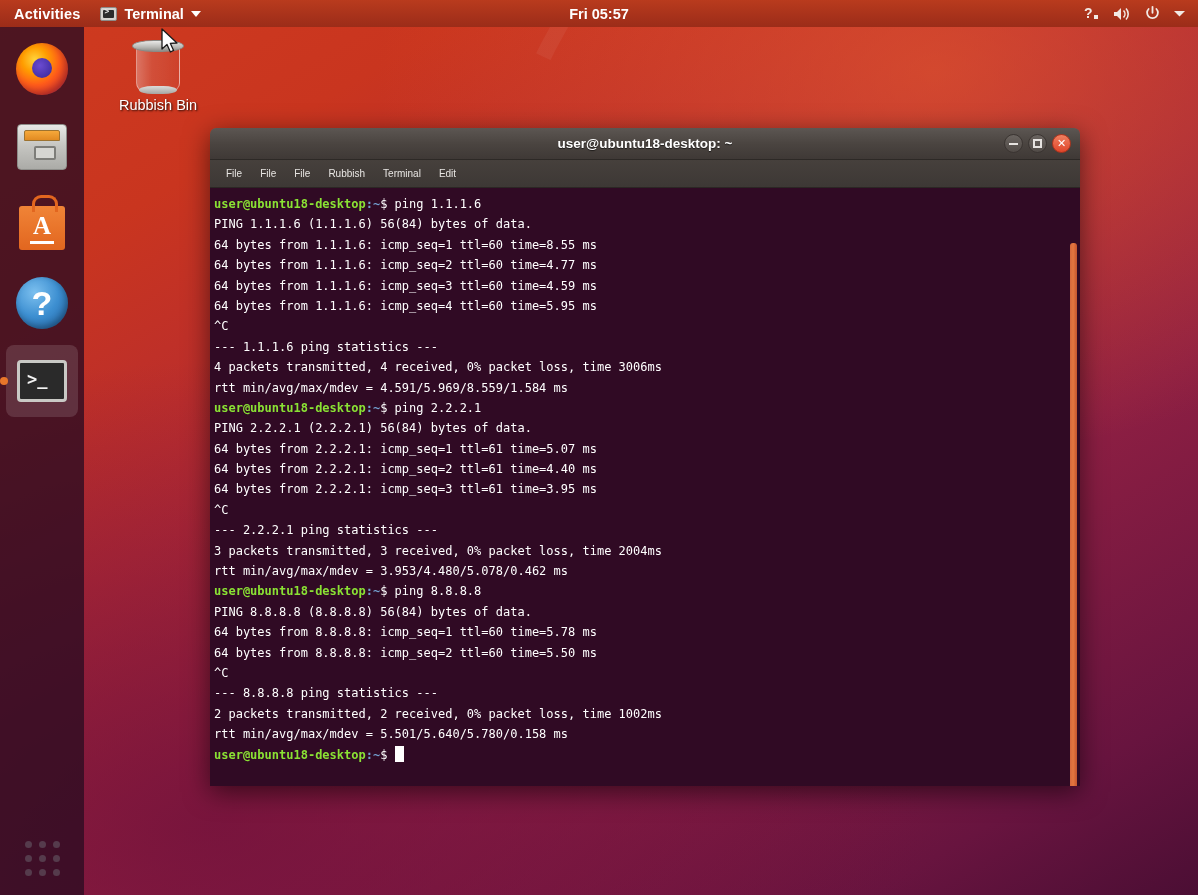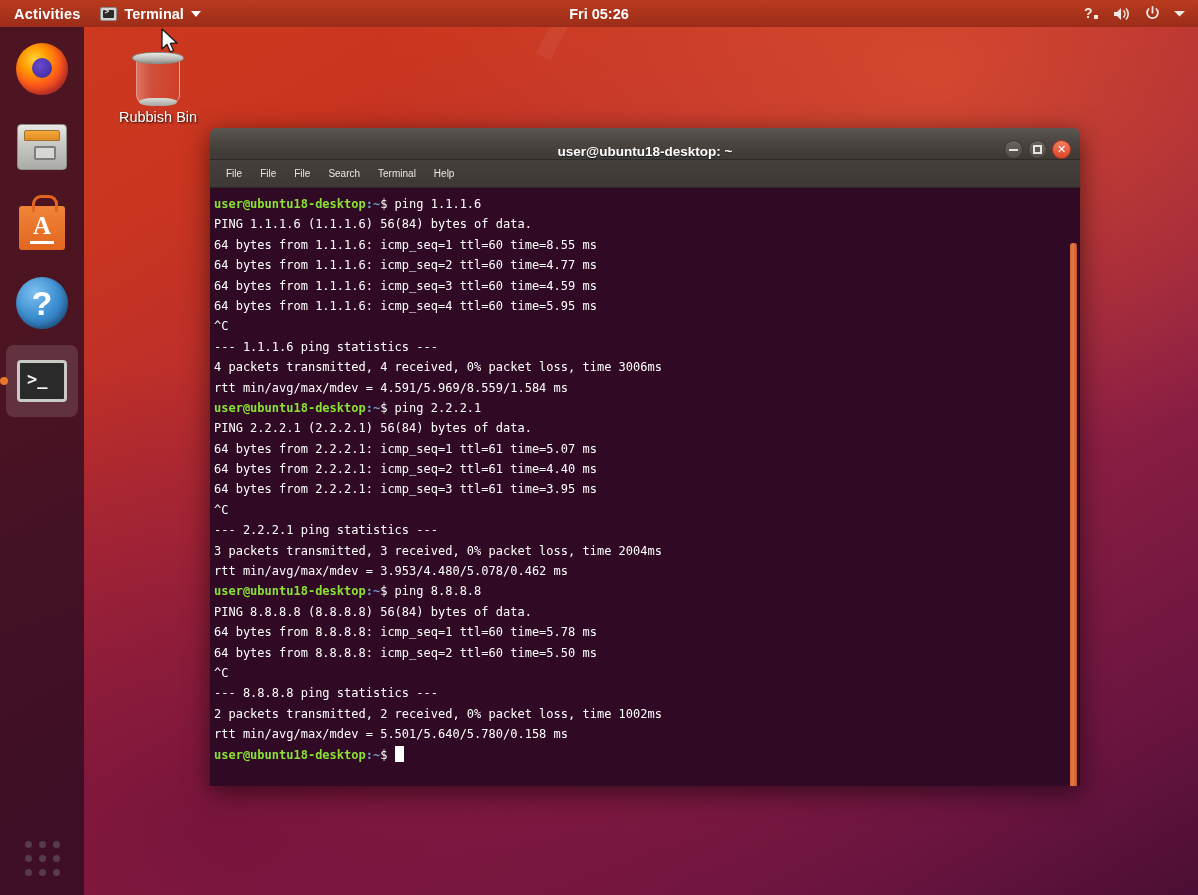--- a/index.html
+++ b/index.html
@@ -171,21 +171,21 @@
     display: flex; align-items: center; justify-content: center; cursor: pointer;
   }
   .grid9 {
     display: grid; grid-template-columns: repeat(3, 7px);
     grid-template-rows: repeat(3, 7px); gap: 7px;
   }
   .grid9 i { display: block; width: 7px; height: 7px; border-radius: 50%; background: #f2f2f2; }
 
   
   #bin {
-    position: absolute; left: 112px; top: 48px; width: 92px;
+    position: absolute; left: 112px; top: 36px; width: 92px;
     text-align: center; cursor: pointer; z-index: 10;
   }
   .bin-can {
     width: 52px; height: 58px; margin: 0 auto; position: relative;
   }
   .bin-body {
     position: absolute; left: 4px; top: 10px; width: 44px; height: 46px;
     background: linear-gradient(90deg, rgba(255,255,255,0.30) 0%, rgba(255,255,255,0.12) 35%, rgba(255,255,255,0.05) 100%);
     border: 1px solid rgba(255,255,255,0.45);
     border-radius: 3px 3px 9px 9px;
@@ -213,21 +213,21 @@
     z-index: 20;
     box-shadow: 0 6px 26px rgba(0,0,0,0.55);
     border-radius: 6px 6px 0 0;
     overflow: hidden;
     display: flex; flex-direction: column;
   }
   #term-titlebar {
     height: 32px; flex: 0 0 32px;
     background: linear-gradient(180deg, #5c5652 0%, #4a4440 52%, #3f3936 100%);
     border-bottom: 1px solid #2d2926;
-    display: flex; align-items: flex-end; position: relative;
+    display: flex; align-items: center; position: relative;
   }
   #term-title {
     position: absolute; left: 0; right: 0; text-align: center;
     color: #ffffff; font-size: 13.5px; font-weight: bold;
     text-shadow: 0 1px 1px rgba(0,0,0,0.6);
     pointer-events: none;
   }
   .wbtns { margin-left: auto; display: flex; gap: 5px; padding-right: 9px; z-index: 3; }
   .wbtn {
     width: 19px; height: 19px; border-radius: 50%;
@@ -290,21 +290,21 @@
   <div class="swoosh sw6"></div>
 </div>
 
 <div id="topbar">
   <div class="tb-activities">Activities</div>
   <div class="tb-app">
     <span class="tb-appicon"></span>
     <span>Terminal</span>
     <span class="caret-down"></span>
   </div>
-  <div class="tb-clock">Fri 05:26</div>
+  <div class="tb-clock">Fri 05:57</div>
   <div class="tb-right">
     <span class="tb-ico">
       <svg width="17" height="17" viewBox="0 0 17 17" aria-hidden="true">
         <text x="0" y="13" font-family="Liberation Sans, sans-serif" font-size="14" font-weight="bold" fill="#f2e9e4">?</text>
         <rect x="10" y="10" width="4" height="4" fill="#f2e9e4"></rect>
       </svg>
     </span>
     <span class="tb-ico">
       <svg width="19" height="16" viewBox="0 0 19 16" aria-hidden="true">
         <path d="M1 6 h3 L8 2 v12 L4 10 H1 Z" fill="#f2e9e4"></path>
@@ -382,23 +382,23 @@
           <span class="sq"></span>
         </div>
       <div class="wbtn close">✕</div>
     </div>
   </div>
 
   <div id="term-menubar">
     <span class="mitem">File</span>
     <span class="mitem">File</span>
     <span class="mitem">File</span>
-    <span class="mitem">Search</span>
+    <span class="mitem">Rubbish</span>
     <span class="mitem">Terminal</span>
-    <span class="mitem">Help</span>
+    <span class="mitem">Edit</span>
   </div>
 
   <div id="term-body">
     <div id="term-text"><div class="ln"><span class="g">user@ubuntu18-desktop</span><span class="b">:~</span><span class="w">$ ping 1.1.1.6</span></div><div class="ln w">PING 1.1.1.6 (1.1.1.6) 56(84) bytes of data.</div><div class="ln w">64 bytes from 1.1.1.6: icmp_seq=1 ttl=60 time=8.55 ms</div><div class="ln w">64 bytes from 1.1.1.6: icmp_seq=2 ttl=60 time=4.77 ms</div><div class="ln w">64 bytes from 1.1.1.6: icmp_seq=3 ttl=60 time=4.59 ms</div><div class="ln w">64 bytes from 1.1.1.6: icmp_seq=4 ttl=60 time=5.95 ms</div><div class="ln w">^C</div><div class="ln w">--- 1.1.1.6 ping statistics ---</div><div class="ln w">4 packets transmitted, 4 received, 0% packet loss, time 3006ms</div><div class="ln w">rtt min/avg/max/mdev = 4.591/5.969/8.559/1.584 ms</div><div class="ln"><span class="g">user@ubuntu18-desktop</span><span class="b">:~</span><span class="w">$ ping 2.2.2.1</span></div><div class="ln w">PING 2.2.2.1 (2.2.2.1) 56(84) bytes of data.</div><div class="ln w">64 bytes from 2.2.2.1: icmp_seq=1 ttl=61 time=5.07 ms</div><div class="ln w">64 bytes from 2.2.2.1: icmp_seq=2 ttl=61 time=4.40 ms</div><div class="ln w">64 bytes from 2.2.2.1: icmp_seq=3 ttl=61 time=3.95 ms</div><div class="ln w">^C</div><div class="ln w">--- 2.2.2.1 ping statistics ---</div><div class="ln w">3 packets transmitted, 3 received, 0% packet loss, time 2004ms</div><div class="ln w">rtt min/avg/max/mdev = 3.953/4.480/5.078/0.462 ms</div><div class="ln"><span class="g">user@ubuntu18-desktop</span><span class="b">:~</span><span class="w">$ ping 8.8.8.8</span></div><div class="ln w">PING 8.8.8.8 (8.8.8.8) 56(84) bytes of data.</div><div class="ln w">64 bytes from 8.8.8.8: icmp_seq=1 ttl=60 time=5.78 ms</div><div class="ln w">64 bytes from 8.8.8.8: icmp_seq=2 ttl=60 time=5.50 ms</div><div class="ln w">^C</div><div class="ln w">--- 8.8.8.8 ping statistics ---</div><div class="ln w">2 packets transmitted, 2 received, 0% packet loss, time 1002ms</div><div class="ln w">rtt min/avg/max/mdev = 5.501/5.640/5.780/0.158 ms</div><div class="ln"><span class="g">user@ubuntu18-desktop</span><span class="b">:~</span><span class="w">$ </span><span class="cursor-block"></span></div></div>
     <div id="term-scrollbar">
       <div id="term-thumb"></div>
     </div>
   </div>
 </div>
 

